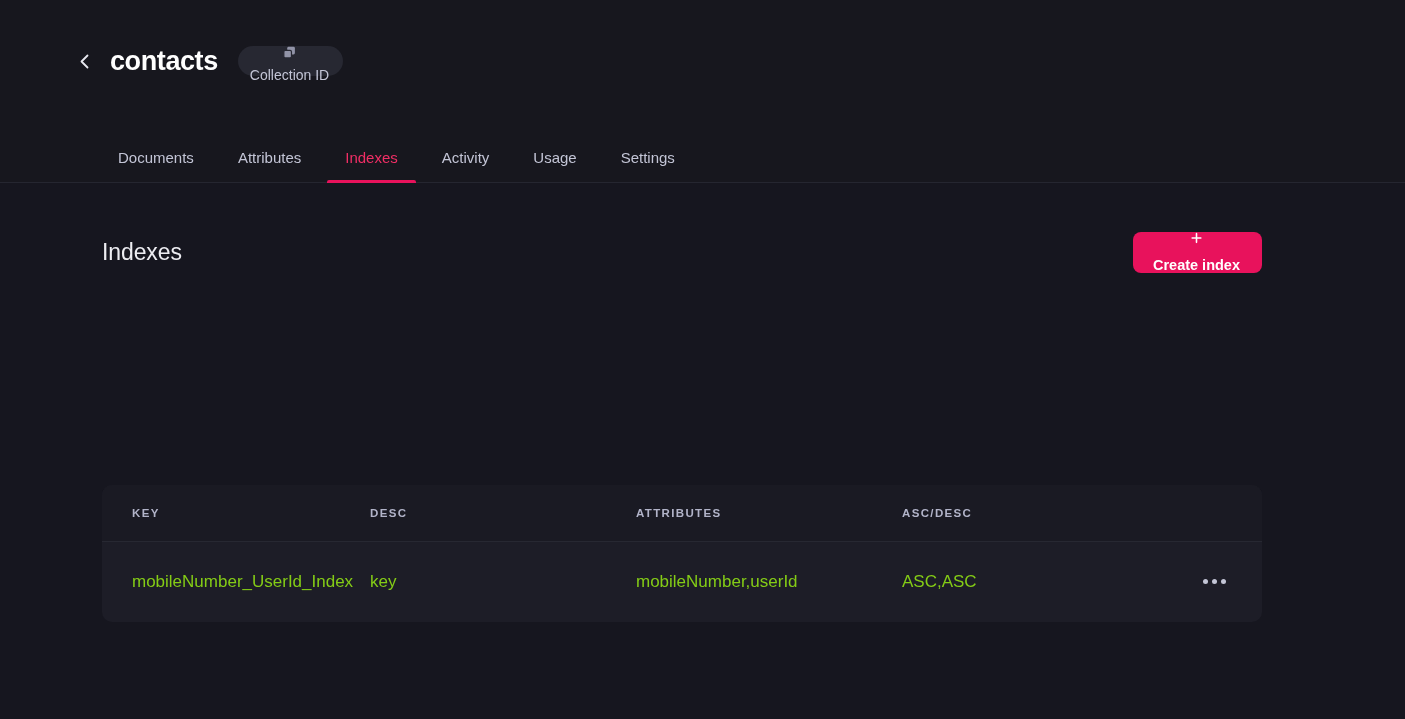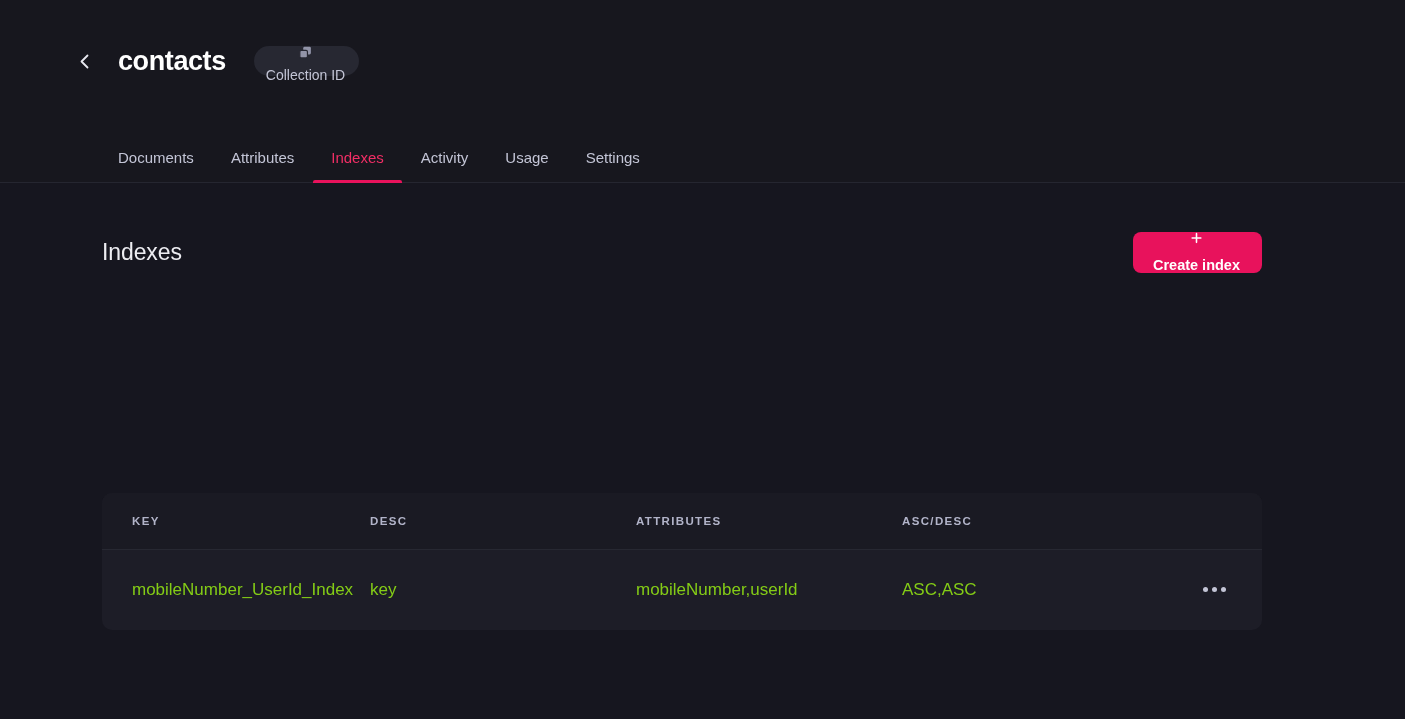--- a/index.html
+++ b/index.html
@@ -14,21 +14,21 @@
   
   .header {
     position:relative;
     height:183px;
     background:#17171E;
     border-bottom:1px solid #252630;
   }
   .title-row {
     position:absolute;
     left:74px; top:44px;
-    display:flex; align-items:center; gap:24px;
+    display:flex; align-items:center; gap:16px;
   }
   .back-btn {
     width:20px; height:34px;
     display:flex; align-items:center; justify-content:center;
     color:#E8E9F0; cursor:pointer;
     background:none; border:none;
   }
   .back-btn svg { display:block; }
   .page-title {
     font-size:27px;
@@ -52,21 +52,21 @@
     flex-direction:column;
   }
   .id-badge .copy-icon { width:13px; height:13px; flex:0 0 13px; display:block; color:#9294A8; }
 
   
   .tabs {
     position:absolute;
     left:104px; bottom:0;
     display:flex;
     align-items:flex-end;
-    gap:1px;
+    gap:8px;
   }
   .tab {
     position:relative;
     padding:0 18px 16px 18px;
     font-size:15px;
     color:#C3C5D6;
     cursor:pointer;
     white-space:nowrap;
     background:none; border:none;
     font-family:inherit;
@@ -112,21 +112,21 @@
     font-family:inherit;
     cursor:pointer;
     white-space:nowrap;
     flex-direction:column;
   }
   .plus-icon { width:15px; height:15px; display:block; }
 
   
   .table-card {
     position:absolute;
-    left:102px; top:310px;
+    left:102px; top:302px;
     width:1160px;
     border-radius:10px;
     overflow:hidden;
     background:#1D1D27;
   }
   .tbl { width:100%; border-collapse:collapse; table-layout:fixed; }
   .tbl thead tr { background:#1A1A23; }
   .tbl th {
     text-align:left;
     font-size:11.5px;

